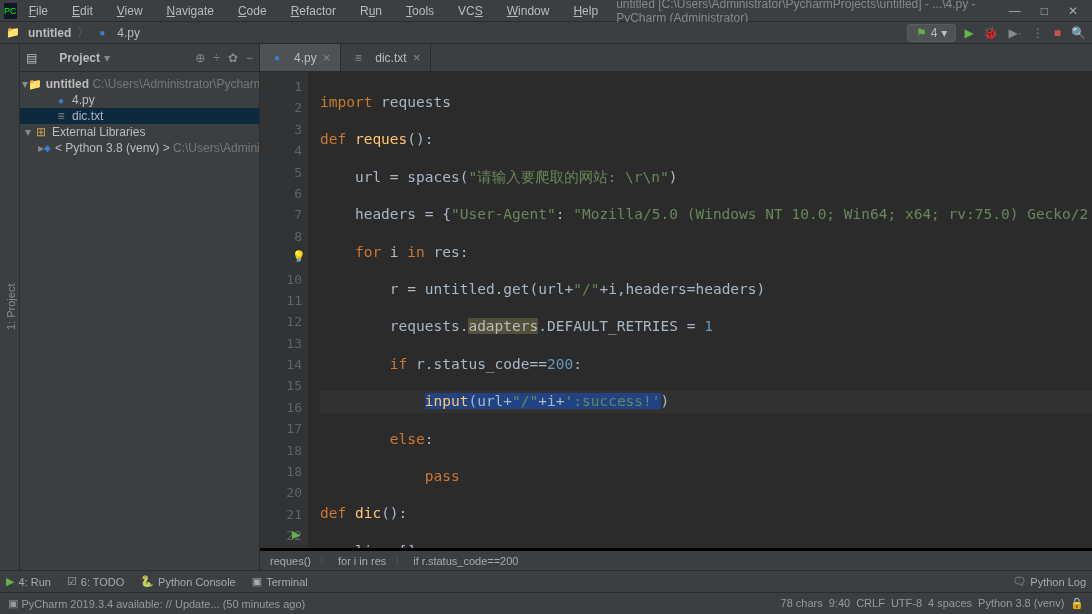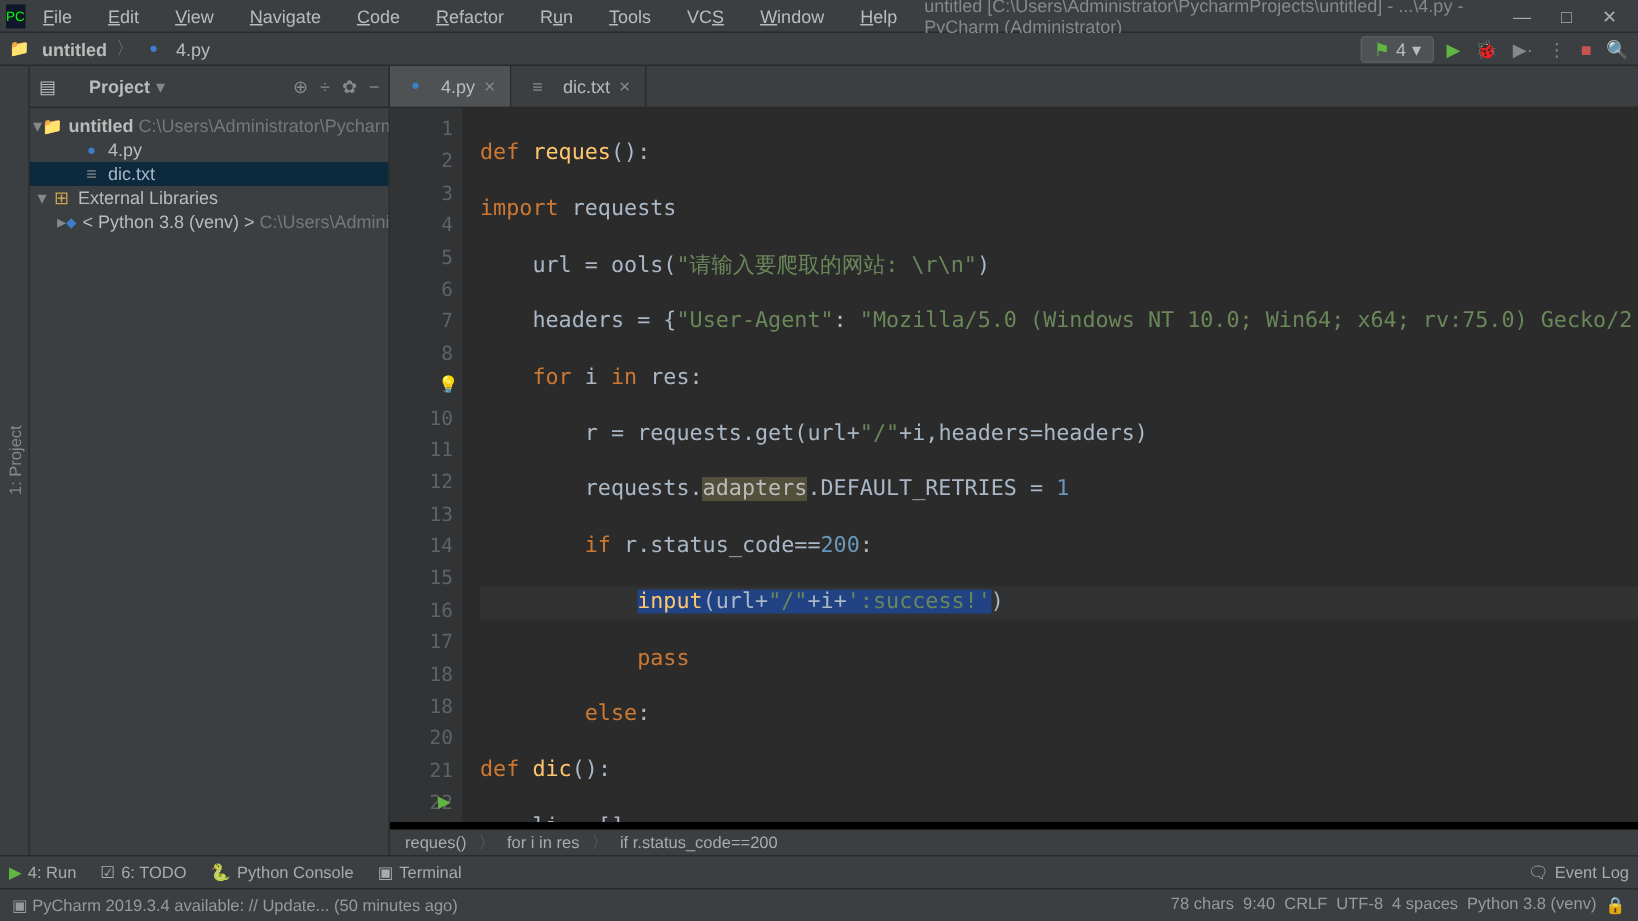--- a/index.html
+++ b/index.html
@@ -58,21 +58,21 @@
 .gutter { width:48px; background:#313335; text-align:right; padding:4px 6px 4px 0;}
 .gutter .ln { height:21.4px; line-height:21.4px; color:#606366; font-family:Consolas,monospace; font-size:13px;}
 .gutter .bulb { position:absolute; left:32px; top:calc(4px + 21.4px*8 + 3px); color:#d9a33c; font-size:11px;}
 .gutter .run-arrow { position:absolute; left:32px; top:calc(4px + 21.4px*21 + 3px); color:#62b543; font-size:11px;}
 .code { flex:1; padding:4px 0 4px 12px; font-family:Consolas,monospace; font-size:14.5px; overflow:hidden; white-space:pre;}
 .code .line { height:21.4px; line-height:21.4px;}
 .code .line.hl { background:#323232;}
 .kw { color:#cc7832;} .fn { color:#ffc66d;} .str { color:#6a8759;} .num { color:#6897bb;} .op { color:#a9b7c6;} .id { color:#a9b7c6;} .warn { color:#bbb; background:#52503a;}
 .sel { background:#214283; color:#a9b7c6;}
 .sel .fn { color:#ffc66d;} .sel .str{ color:#6a8759;} .sel .op{color:#a9b7c6;}
-.breadcrumb-bar { height:22px; background:#3c3f41; border-top:5px solid #000000; display:flex; align-items:center; padding:0 10px; gap:8px; font-size:11px; color:#aaa;}
+.breadcrumb-bar { height:22px; background:#3c3f41; border-top:3px solid #000000; display:flex; align-items:center; padding:0 10px; gap:8px; font-size:11px; color:#aaa;}
 .breadcrumb-bar .sep { color:#666;}
 .bottom-tabs { height:22px; background:#3c3f41; border-top:1px solid #2b2b2b; display:flex; align-items:center; padding:0 6px; gap:16px; font-size:11px;}
 .bottom-tabs .bt { display:flex; align-items:center; gap:4px; color:#aaa;}
 .status { height:22px; background:#3c3f41; border-top:1px solid #2b2b2b; display:flex; align-items:center; padding:0 8px; font-size:11px; color:#999;}
 .status .right { margin-left:auto; display:flex; gap:6px;}
 </style>
 </head>
 <body>
 
 <div class="titlebar">
@@ -208,31 +208,31 @@
           <div class="ln">18</div>
           <div class="ln">18</div>
           <div class="ln">20</div>
         <div class="ln">21</div>
           <div class="ln">22</div>
           <div class="ln">23</div>
         <span class="bulb">💡</span>
         <span class="run-arrow">▶</span>
       </div>
       <div class="code">
+<div class="line"><span class="kw">import</span><span class="id"> requests</span></div>
 <div class="line"><span class="kw">def </span><span class="fn">reques</span><span class="op">():</span></div>
-<div class="line"><span class="kw">import</span><span class="id"> requests</span></div>
-<div class="line"><span class="id">    url </span><span class="op">= </span><span class="id">ools(</span><span class="str">"请输入要爬取的网站: \r\n"</span><span class="op">)</span></div>
+<div class="line"><span class="id">    url </span><span class="op">= </span><span class="id">spaces(</span><span class="str">"请输入要爬取的网站: \r\n"</span><span class="op">)</span></div>
 <div class="line"><span class="id">    headers </span><span class="op">= {</span><span class="str">"User-Agent"</span><span class="op">: </span><span class="str">"Mozilla/5.0 (Windows NT 10.0; Win64; x64; rv:75.0) Gecko/2</span></div>
 <div class="line"><span class="kw">    for </span><span class="id">i </span><span class="kw">in </span><span class="id">res</span><span class="op">:</span></div>
-<div class="line"><span class="id">        r </span><span class="op">= </span><span class="id">requests.get(url</span><span class="op">+</span><span class="str">"/"</span><span class="op">+</span><span class="id">i</span><span class="op">,</span><span class="id">headers</span><span class="op">=</span><span class="id">headers)</span></div>
+<div class="line"><span class="id">        r </span><span class="op">= </span><span class="id">untitled.get(url</span><span class="op">+</span><span class="str">"/"</span><span class="op">+</span><span class="id">i</span><span class="op">,</span><span class="id">headers</span><span class="op">=</span><span class="id">headers)</span></div>
 <div class="line"><span class="id">        requests.</span><span class="warn">adapters</span><span class="id">.DEFAULT_RETRIES </span><span class="op">= </span><span class="num">1</span></div>
 <div class="line"><span class="kw">        if </span><span class="id">r.status_code</span><span class="op">==</span><span class="num">200</span><span class="op">:</span></div>
 <div class="line hl"><span class="id">            </span><span class="sel"><span class="fn">input</span><span class="op">(</span><span class="id">url</span><span class="op">+</span><span class="str">"/"</span><span class="op">+</span><span class="id">i</span><span class="op">+</span><span class="str">':success!'</span></span><span class="op">)</span></div>
+<div class="line"><span class="kw">        else</span><span class="op">:</span></div>
 <div class="line"><span class="kw">            pass</span></div>
-<div class="line"><span class="kw">        else</span><span class="op">:</span></div>
 <div class="line"><span class="kw">def </span><span class="fn">dic</span><span class="op">():</span></div>
 <div class="line"><span class="id">    li </span><span class="op">= []</span></div>
 
 
 
 
 
 
 
 
@@ -263,21 +263,21 @@
   <span class="bt">
       <span>🐍</span>
       <span>Python Console</span>
     </span>
   <span class="bt">
       <span>▣</span>
       <span>Terminal</span>
     </span>
   <span style="margin-left:auto" class="bt">
       <span>🗨</span>
-      <span>Event Log</span>
+      <span>Python Log</span>
     </span>
 </div>
 
 <div class="status">
   <span>▣</span>&nbsp;
   <span>PyCharm 2019.3.4 available: // Update... (50 minutes ago)</span>
   <div class="right">
     <span>78 chars</span>
     <span>9:40</span>
     <span>CRLF</span>

